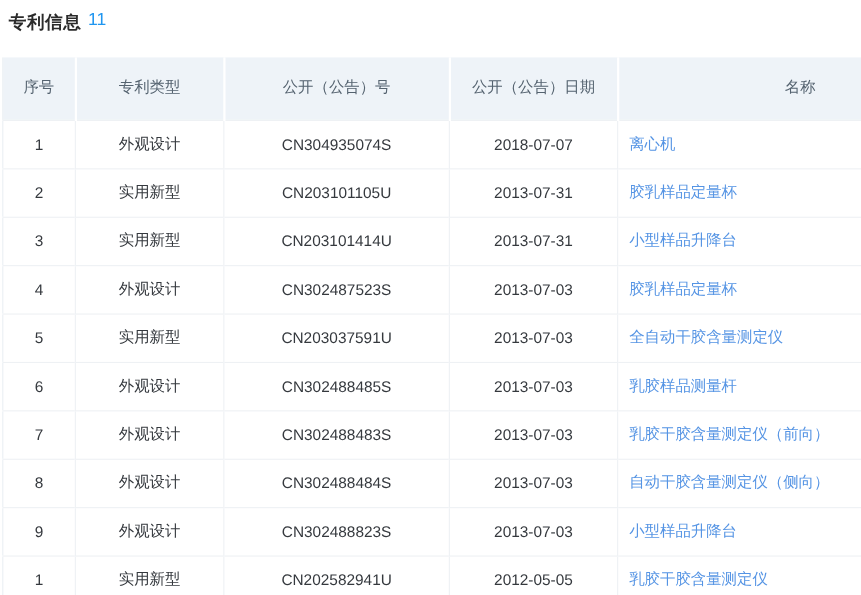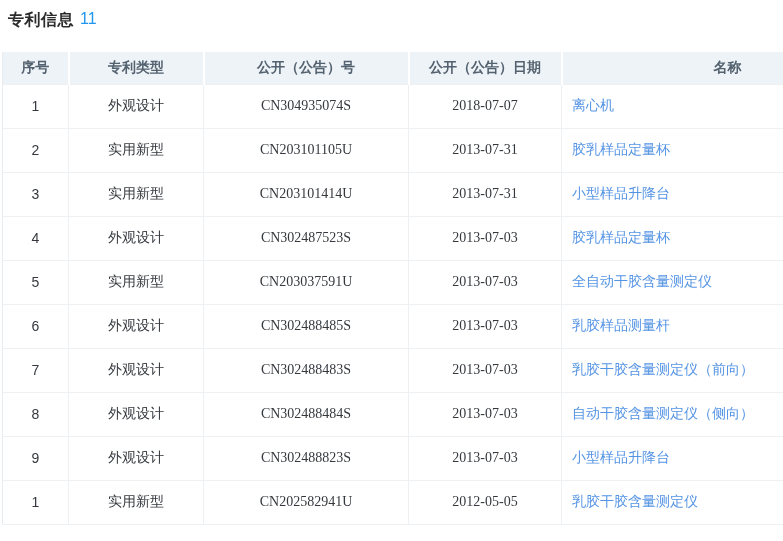--- a/index.html
+++ b/index.html
@@ -39,37 +39,37 @@
   }
   table {
     width: 890px;
     table-layout: fixed;
     border-collapse: collapse;
     border-left: 1px solid #e7ecf1;
     border-bottom: 1px solid #eef1f4;
   }
   thead th {
     background: #eef3f8;
-    height: 32px;
+    height: 57px;
     font-size: 14px;
-    font-weight: bold;
+    font-weight: normal;
     color: #54626f;
     text-align: center;
     border-left: 2px solid #ffffff;
   }
   thead th:first-child { border-left: none; }
   tbody td {
     height: 44px;
     font-size: 14px;
     color: #35393e;
     text-align: center;
     background: #ffffff;
     border-top: 1px solid #eef1f4;
   }
-  tbody td + td { border-left: 1px solid #eef1f4; font-family: Liberation Serif, serif; }
+  tbody td + td { border-left: 1px solid #eef1f4; }
   td.cell-name {
     text-align: left;
     padding-left: 10px;
   }
   td.cell-name a {
     color: #5594e4;
     text-decoration: none;
     cursor: pointer;
     margin-top: 48px;
   }

